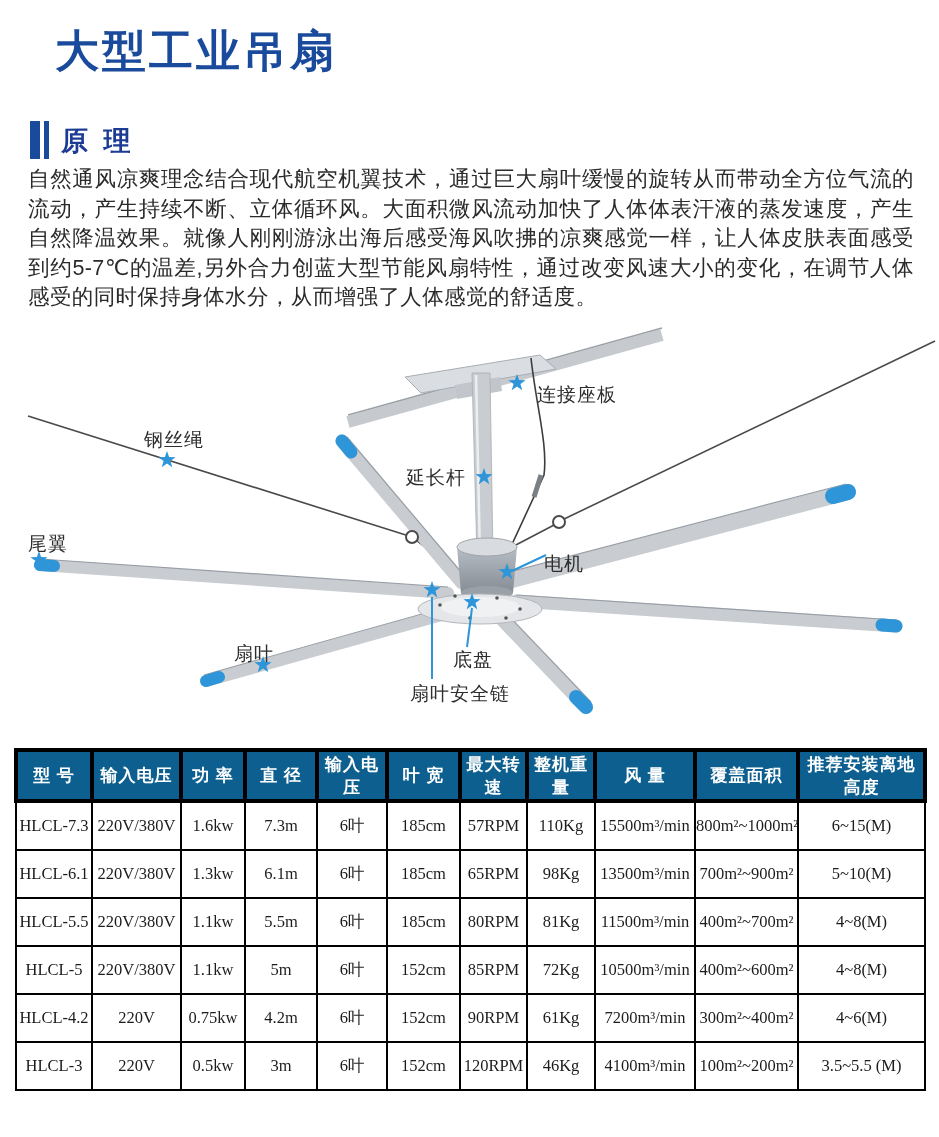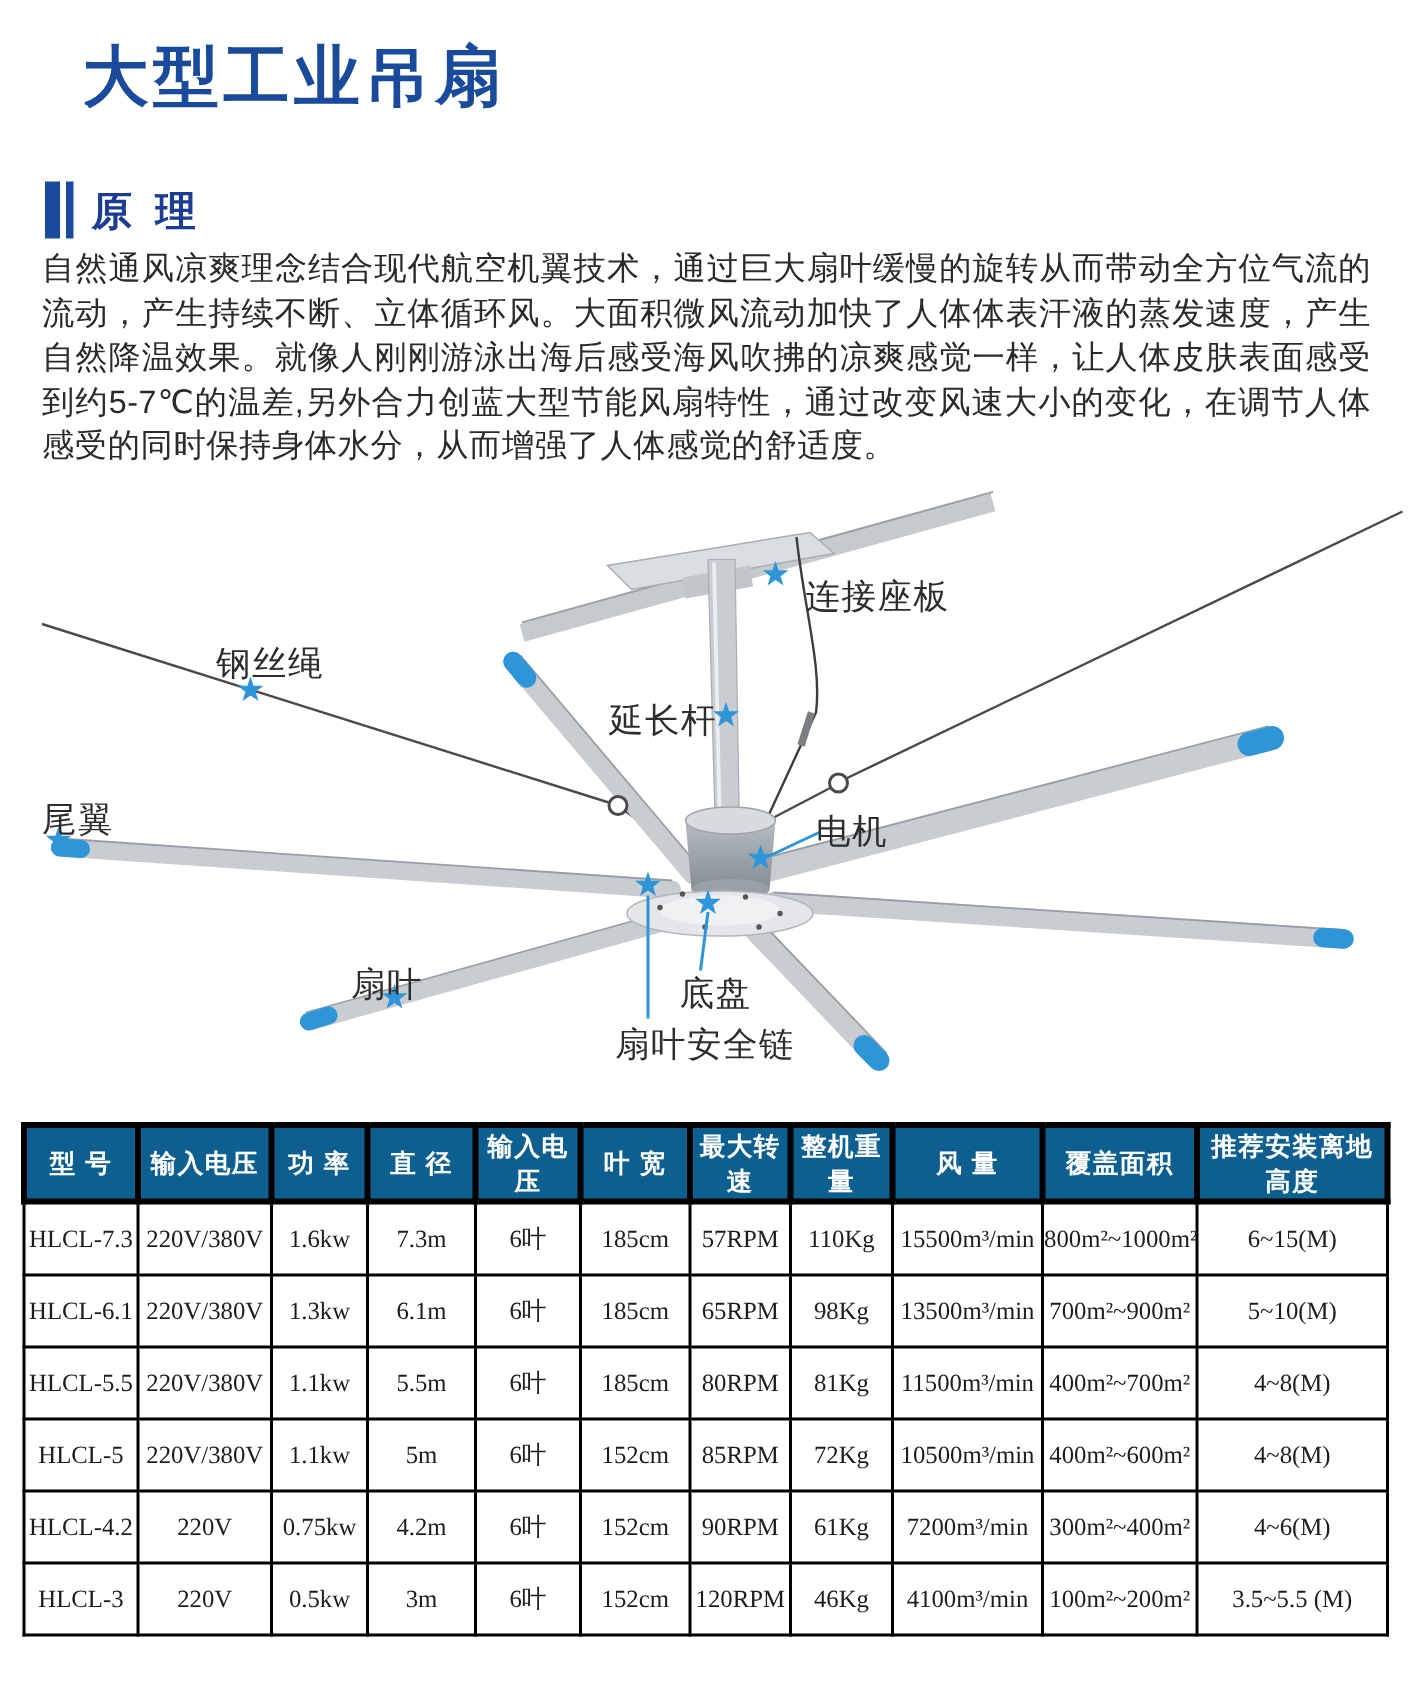--- a/index.html
+++ b/index.html
@@ -16,27 +16,27 @@
   .bar-thin{width:5px;height:38px;background:#1a4a9b;margin-left:4px;}
   .sec-title{margin-left:12px;font-size:27px;font-weight:bold;color:#1c3c94;letter-spacing:4px;}
 
   
   .principle{position:absolute;left:28px;top:165px;width:886px;font-size:21.5px;
              line-height:29.5px;color:#2a2a2a;text-align:justify;letter-spacing:.4px;}
 
   
   .diagram{position:absolute;left:0;top:325px;width:939px;height:420px;}
   .diagram svg{position:absolute;left:0;top:0;}
-  .dlabel{position:absolute;font-size:23px;color:#2d2d2d;font-weight:500;
+  .dlabel{position:absolute;font-size:19px;color:#2d2d2d;font-weight:500;
           letter-spacing:1px;white-space:nowrap;}
   .lbl-connect{left:537px;top:57px;}
   .lbl-rope{left:144px;top:102px;}
   .lbl-rod{left:406px;top:140px;}
   .lbl-tail{left:28px;top:206px;}
-  .lbl-motor{left:544px;top:214px;}
+  .lbl-motor{left:544px;top:226px;}
   .lbl-blade{left:234px;top:316px;}
   .lbl-chassis{left:453px;top:322px;}
   .lbl-chain{left:383px;top:356px;margin-left:27px;}
 
   
   .spec-table{position:absolute;left:14px;top:748px;width:911px;border-collapse:collapse;
               table-layout:fixed;}
   .spec-table th{background:#0d5f8f;color:#fff;font-size:17px;font-weight:bold;
                  height:47px;border:4px solid #000;letter-spacing:1px;padding:0;
                  font-family:"Liberation Sans","DejaVu Sans",sans-serif;}

